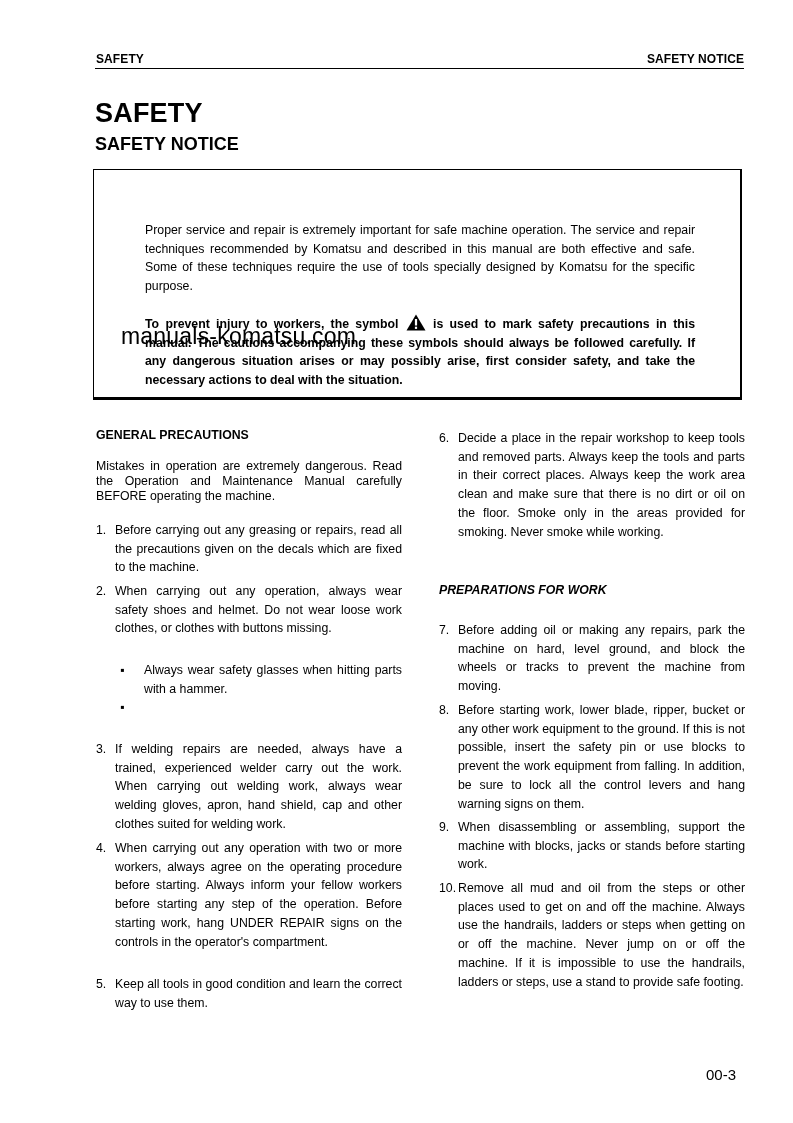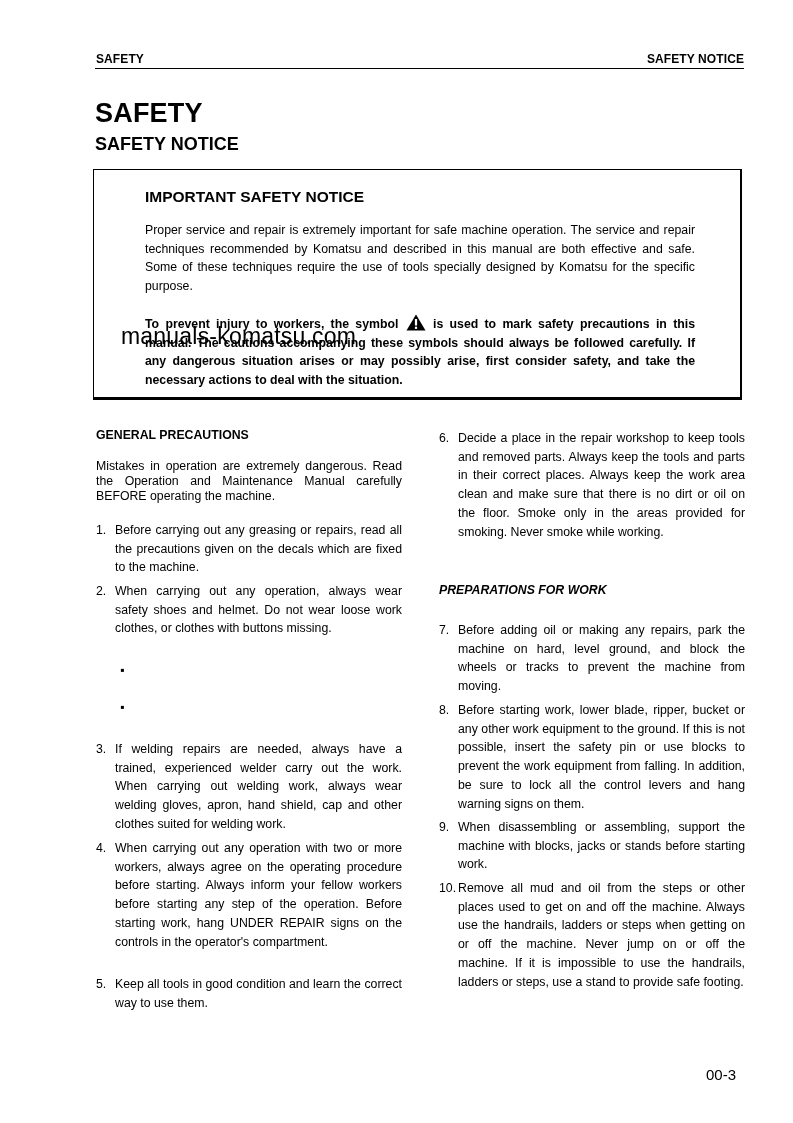--- a/index.html
+++ b/index.html
@@ -90,21 +90,20 @@
 
 <div class="running-header">
   <span class="left">SAFETY</span>
   <span class="right">SAFETY NOTICE</span>
 </div>
 
 <div class="title-main">SAFETY</div>
 <div class="title-sub">SAFETY NOTICE</div>
 
 <div class="notice-box">
-  <div class="notice-title">IMPORTANT SAFETY NOTICE</div>
   <div class="notice-para p1">Proper service and repair is extremely important for safe machine operation. The service and repair techniques recommended by Komatsu and described in this manual are both effective and safe. Some of these techniques require the use of tools specially designed by Komatsu for the specific purpose.</div>
   <div class="notice-para p2">
     <span>To prevent injury to workers, the symbol</span>
     <span class="warn-icon">
       <svg width="20" height="17" viewBox="0 0 20 17">
         <path d="M10 0.5 L19.5 16.5 L0.5 16.5 Z" fill="#000"></path>
         <rect x="8.9" y="5" width="2.2" height="6.5" fill="#fff"></rect>
         <rect x="8.9" y="12.7" width="2.2" height="2.2" fill="#fff"></rect>
       </svg>
     </span>
@@ -123,20 +122,21 @@
     <span class="txt">Before carrying out any greasing or repairs, read all the precautions given on the decals which are fixed to the machine.</span>
   </div>
 
   <div class="item" style="top:582px;">
     <span class="num">2.</span>
     <span class="txt">When carrying out any operation, always wear safety shoes and helmet. Do not wear loose work clothes, or clothes with buttons missing.</span>
   </div>
 
   <div class="bullet" style="top:661px;">
     <span class="dot">▪</span>
+    <span class="txt">Always wear safety glasses when hitting parts with a hammer.</span>
   </div>
   <div class="bullet" style="top:698px;">
     <span class="dot">▪</span>
   </div>
 
   <div class="item" style="top:740px;">
     <span class="num">3.</span>
     <span class="txt">If welding repairs are needed, always have a trained, experienced welder carry out the work. When carrying out welding work, always wear welding gloves, apron, hand shield, cap and other clothes suited for welding work.</span>
   </div>
 

